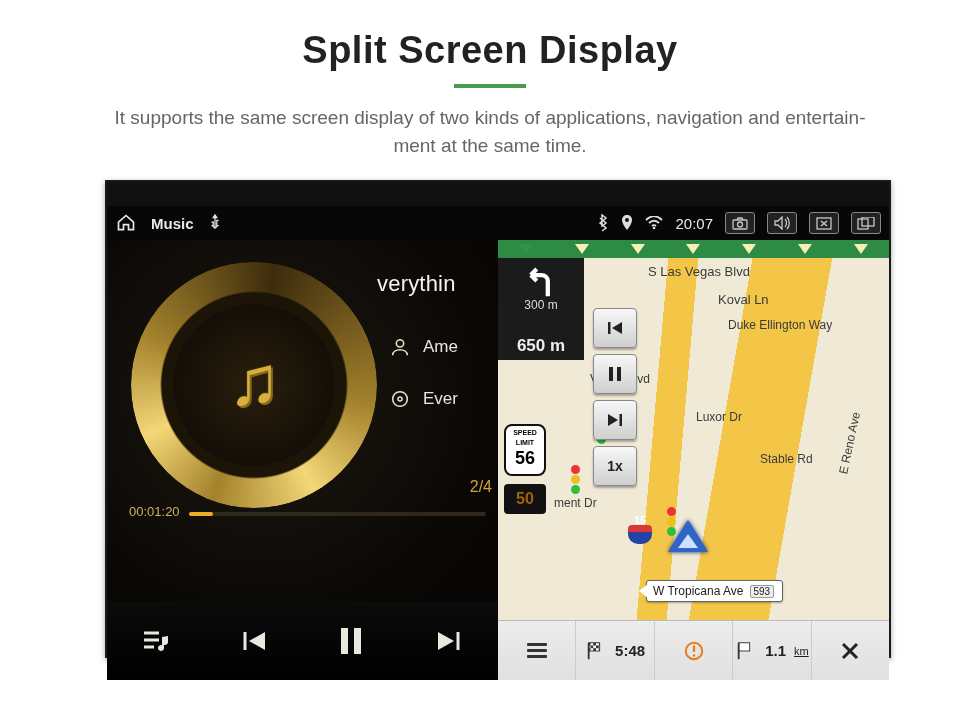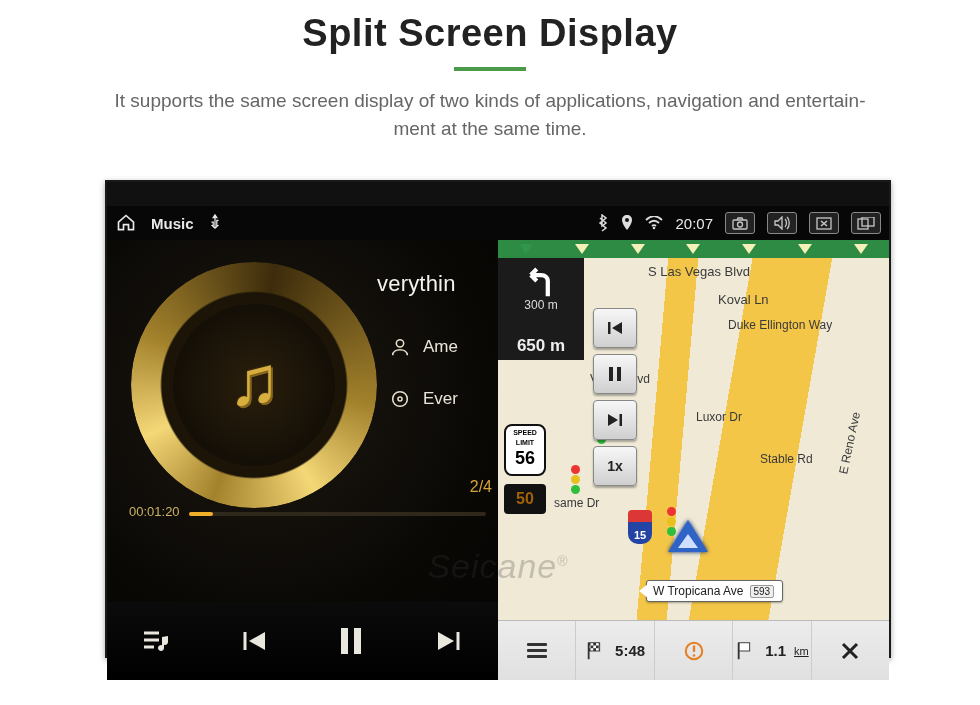--- a/index.html
+++ b/index.html
@@ -1,19 +1,19 @@
 <!DOCTYPE html>
 <html><head>
 <meta charset="utf-8">
 <style>
   * { box-sizing: border-box; margin: 0; padding: 0; font-family: "Segoe UI", Arial, sans-serif; }
   html, body { width: 980px; height: 705px; background: #fff; overflow: hidden; }
 
   
-  .heading { text-align: center; padding-top: 12px; }
+  .heading { text-align: center; padding-top: 29px; }
   .heading h1 { font-size: 38px; font-weight: 700; color: #222; letter-spacing: .5px; }
   .heading .rule { width: 72px; height: 4px; background: #4a9a4a; margin: 12px auto 16px; }
   .subtext { font-size: 19px; color: #666; line-height: 1.45; padding: 0 70px; }
 
   
   .frame { position: absolute; left: 105px; top: 180px; width: 786px; height: 478px; background: #111; border: 2px solid #1a1a1a; box-shadow: 0 2px 6px rgba(0,0,0,.35); }
   .split { display: flex; width: 100%; height: 100%; margin-top: 24px; }
   .pane { height: 100%; position: relative; overflow: hidden; }
   .pane.music { width: 50%; background: radial-gradient(circle at 40% 40%, #1e1a14 0%, #0a0805 60%, #050403 100%); color: #eee; }
   .pane.nav   { width: 50%; background: #efe9d6; }
@@ -77,21 +77,21 @@
   .speed-sign{ position:absolute; left:6px; top:218px; width:42px; height:52px; background:#fff; border:2px solid #111; border-radius:8px; z-index:4; text-align:center; font-weight:800;}
   .speed-sign .t{ font-size:7px; padding-top:3px; line-height:1;}
   .speed-sign .n{ font-size:18px; margin-top:2px;}
   .cur-speed{ position:absolute; left:6px; top:278px; width:42px; height:30px; background:#111; color:#a16207; border-radius:4px; z-index:4; display:flex; align-items:center; justify-content:center; font-weight:700; font-size:16px;}
   .traffic-light{ position:absolute; width:10px; z-index:3;}
   .traffic-light span{ display:block; width:9px;height:9px;border-radius:50%; margin:1px auto; background:#333;}
   .traffic-light .r{background:#e33;} .traffic-light .y{background:#e9c11d;} .traffic-light .g{background:#2fbf3b;}
   .vehicle { position:absolute; left:170px; bottom:128px; z-index:4; width:0;height:0;
     border-left:20px solid transparent;border-right:20px solid transparent;border-bottom:32px solid #2f63c6; filter:drop-shadow(0 0 2px #0a2a6a);}
   .vehicle::after{content:"";position:absolute;left:-10px;top:14px;width:0;height:0;border-left:10px solid transparent;border-right:10px solid transparent;border-bottom:14px solid #cfe0ff;}
-  .road-shield{ position:absolute; left:130px; bottom:136px; width:24px;height:34px; background:linear-gradient(#dc3636 0 35%, #2343a5 35%); border-radius:4px 4px 10px 10px; color:#fff; font-size:11px; font-weight:800; display:flex; align-items:flex-end; justify-content:center; padding-bottom:3px; z-index:4;}
+  .road-shield{ position:absolute; left:130px; bottom:136px; width:24px;height:19px; background:linear-gradient(#dc3636 0 35%, #2343a5 35%); border-radius:4px 4px 10px 10px; color:#fff; font-size:11px; font-weight:800; display:flex; align-items:flex-end; justify-content:center; padding-bottom:18px; z-index:4;}
   .route-sign{ position:absolute; background:#fff; border:1px solid #666; border-radius:3px; font-size:12px; padding:3px 8px 3px 6px; color:#222; z-index:4; box-shadow:0 1px 2px rgba(0,0,0,.3); display:flex; gap:6px; align-items:center;}
   .route-sign::before{content:"";position:absolute;left:-8px;top:50%;transform:translateY(-50%);width:0;height:0;border-top:7px solid transparent;border-bottom:7px solid transparent;border-right:9px solid #fff;}
   .route-sign .no{ background:#eee;border:1px solid #999;border-radius:2px; font-size:10px; padding:0 3px;}
   .nav-bottom{ position:absolute; left:0; right:0; bottom:0; height:60px; background:linear-gradient(rgba(0,0,0,0),rgba(0,0,0,.05)), #ececec; border-top:1px solid #bbb; display:flex; align-items:center; z-index:5;}
   .nav-bottom .cell{ flex:1; display:flex; align-items:center; justify-content:center; gap:8px; font-size:15px; color:#222; font-weight:600; height:100%; border-right:1px solid #ccc;}
   .nav-bottom .cell:last-child{border-right:none;}
   .nav-bottom svg{ fill:#333; }
   .menu-ico span{ display:block;width:20px;height:3px;background:#333;margin:3px 0;border-radius:1px;}
   .watermark{ position:absolute; left:50%; bottom:70px; transform:translateX(-50%); font-size:34px; font-style:italic; font-family:"Brush Script MT","Segoe Script",cursive; color:rgba(60,60,60,.25); z-index:6; pointer-events:none; letter-spacing:1px;}
   .watermark .r{font-style:normal;font-size:14px;vertical-align:super;}
@@ -244,21 +244,21 @@
         <span class="dn"></span>
       </div>
 
       <div class="map-street" style="left:150px;top:58px;">S Las Vegas Blvd</div>
       <div class="map-street" style="left:220px;top:86px;">Koval Ln</div>
       <div class="map-street" style="left:230px;top:112px;font-size:12px;">Duke Ellington Way</div>
       <div class="map-street" style="left:92px;top:166px;font-size:12px;">Vegas Blvd</div>
       <div class="map-street" style="left:198px;top:204px;font-size:12px;">Luxor Dr</div>
       <div class="map-street" style="left:320px;top:230px;font-size:12px;transform:rotate(-78deg);">E Reno Ave</div>
       <div class="map-street" style="left:262px;top:246px;font-size:12px;">Stable Rd</div>
-      <div class="map-street" style="left:56px;top:290px;font-size:12px;">same Dr</div>
+      <div class="map-street" style="left:56px;top:290px;font-size:12px;">ment Dr</div>
 
       <div class="turn-box">
         <svg width="40" height="34" viewBox="0 0 40 40" style="display:block;margin:0 auto;">
             <path d="M28 38V20c0-4-3-7-8-7H8m0 0 7-7M8 13l7 7"></path>
           </svg>
         <span class="dist-s">300 m</span>
         <span class="dist-l">650 m</span>
       </div>
 
       <div class="sim-controls">
@@ -358,16 +358,13 @@
         </div>
         <div class="cell">
           <svg width="20" height="20" viewBox="0 0 20 20">
               <path d="M3 3l14 14M17 3 3 17" stroke="#222" stroke-width="3"></path>
             </svg>
         </div>
       </div>
     </div>
   </div>
 
-  <div class="watermark">
-    <span>Seicane</span><span class="r">®</span>
-  </div>
 </div>
 
 </body></html>

